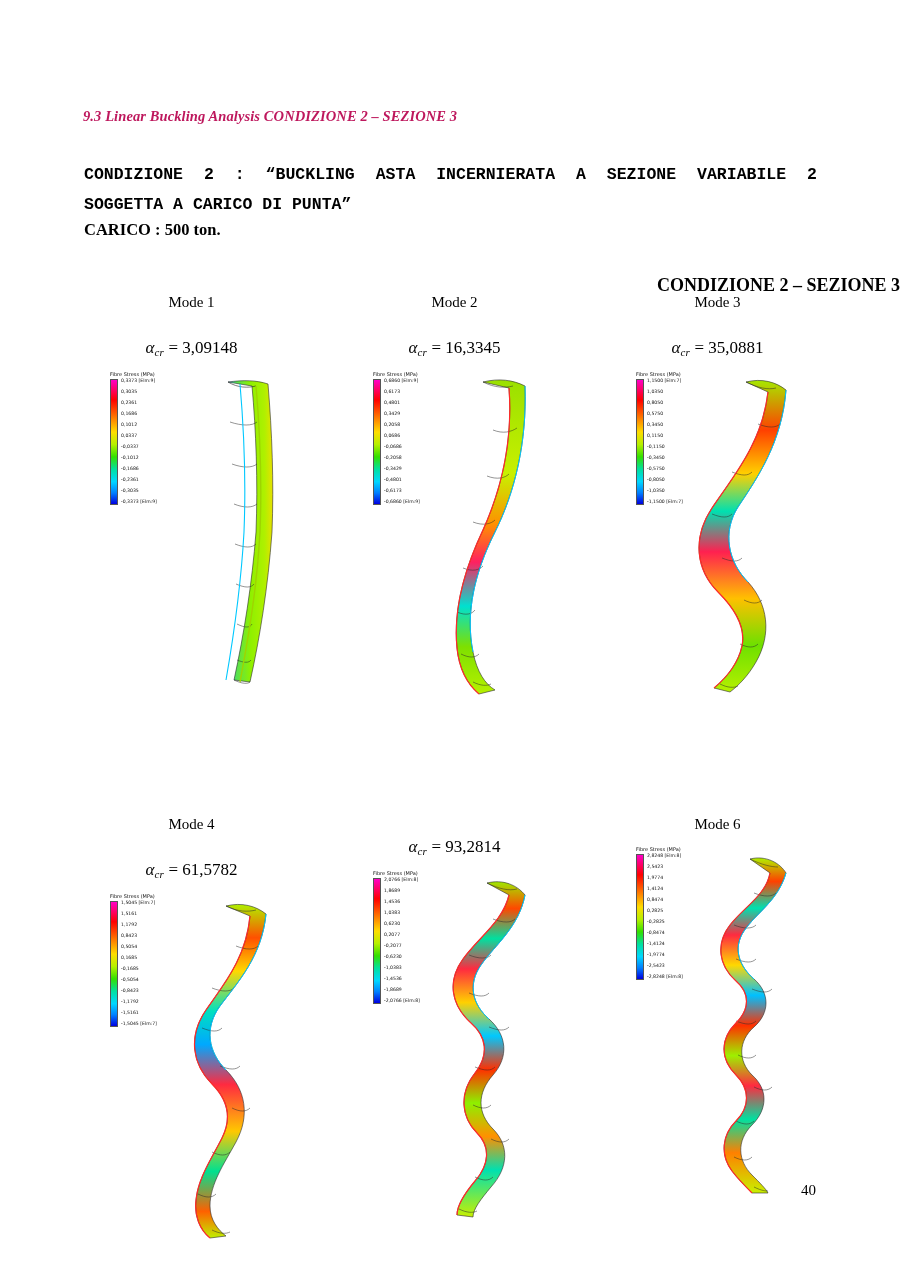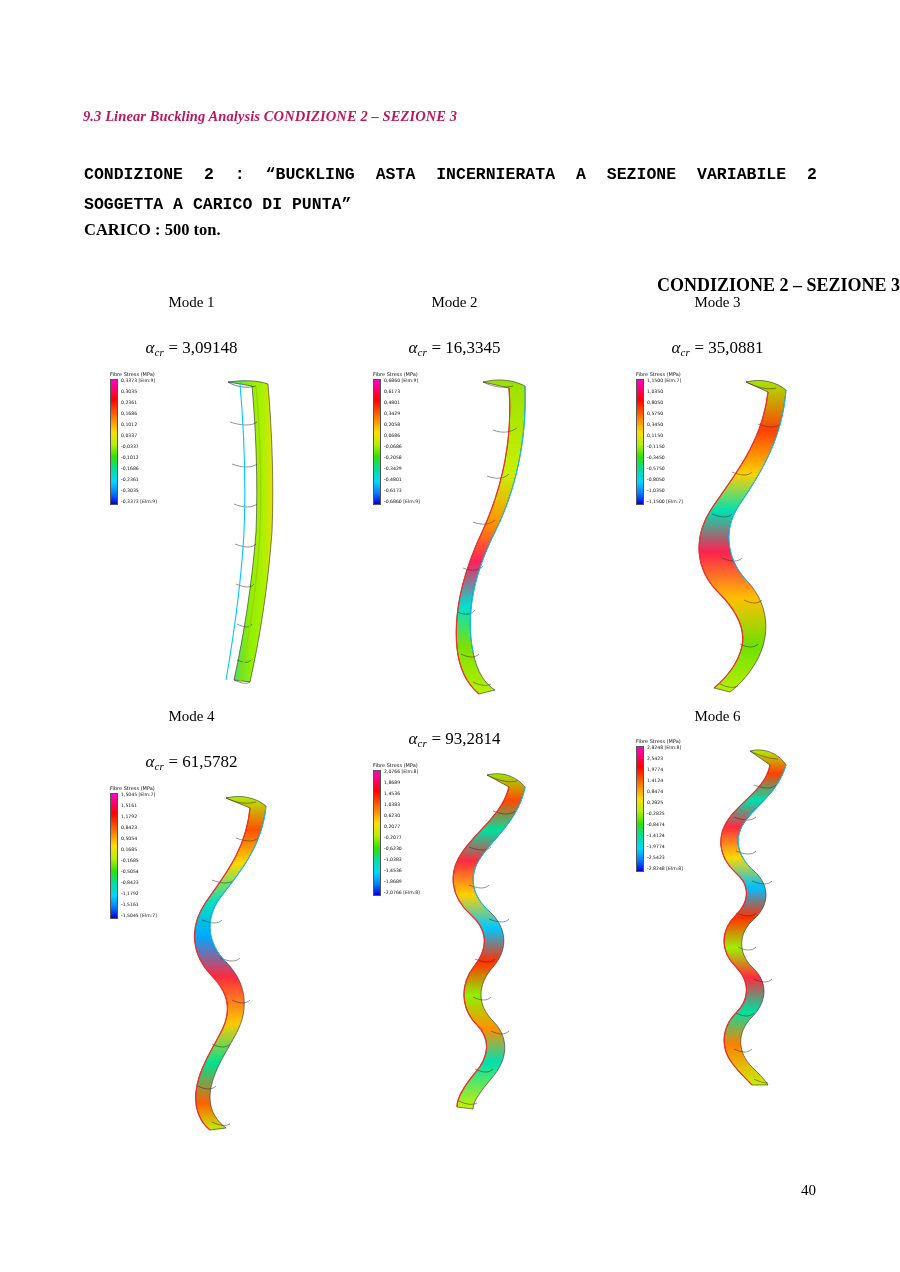--- a/index.html
+++ b/index.html
@@ -362,21 +362,21 @@
               <path d="M154,272 C162,276 168,276 172,272" fill="none" stroke-width="0.5"></path>
               <path d="M134,312 C142,316 148,316 152,314" fill="none" stroke-width="0.5"></path>
               <path d="M182,20 C176,72 146,106 126,136 C106,166 110,198 132,220 C148,236 160,254 156,274 C152,292 140,306 128,316" fill="none" stroke="#ff2a2a" stroke-width="1.2"></path>
               <path d="M200,18 C196,70 172,105 152,135 C136,160 142,190 162,210" fill="none" stroke="#00c8ff" stroke-width="1"></path>
             </g>
           </svg>
         </div>
       </div>
     </div>
 
-    <div class="row" style="">
+    <div class="row" style="margin-top:108px;">
 
       <div class="cell">
         <div class="mode-label">Mode 4</div>
         <div class="alpha-label">
           <span class="it">α</span><span class="sub">cr</span>&nbsp;<span>= 61,5782</span>
         </div>
         <div class="viewport tall">
           <div class="legend">
             <div class="legend-title">Fibre Stress (MPa)</div>
             <div class="legend-body">

